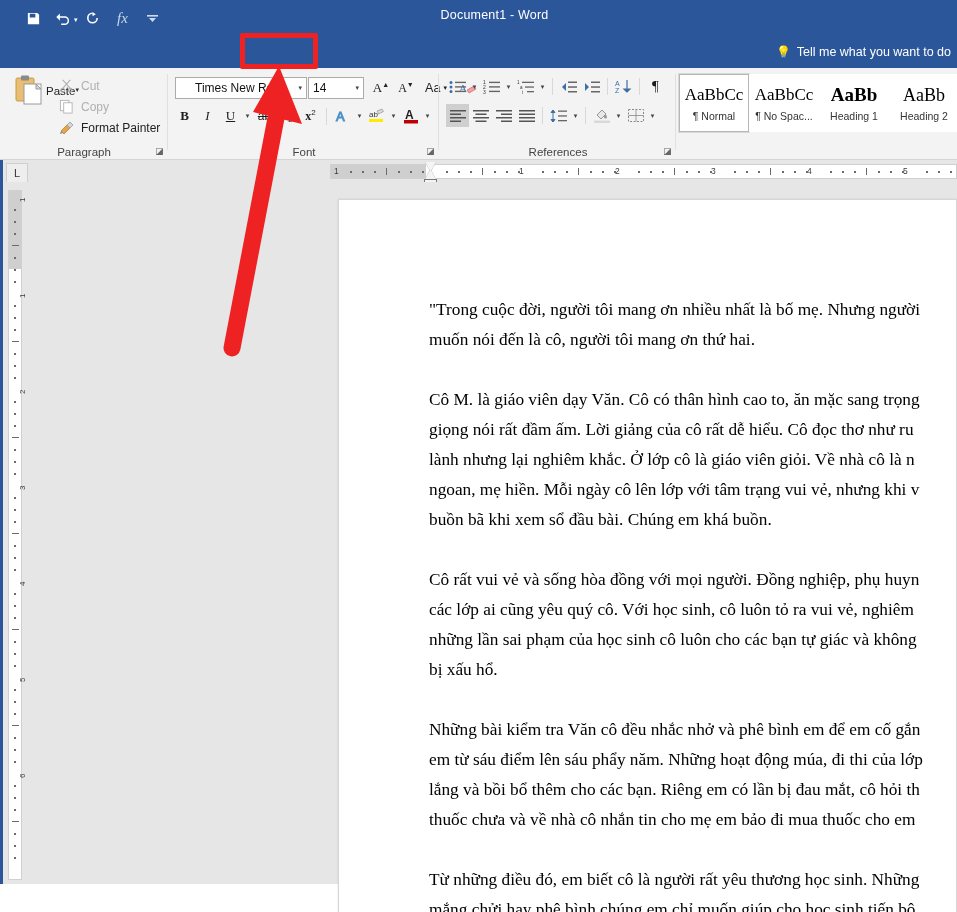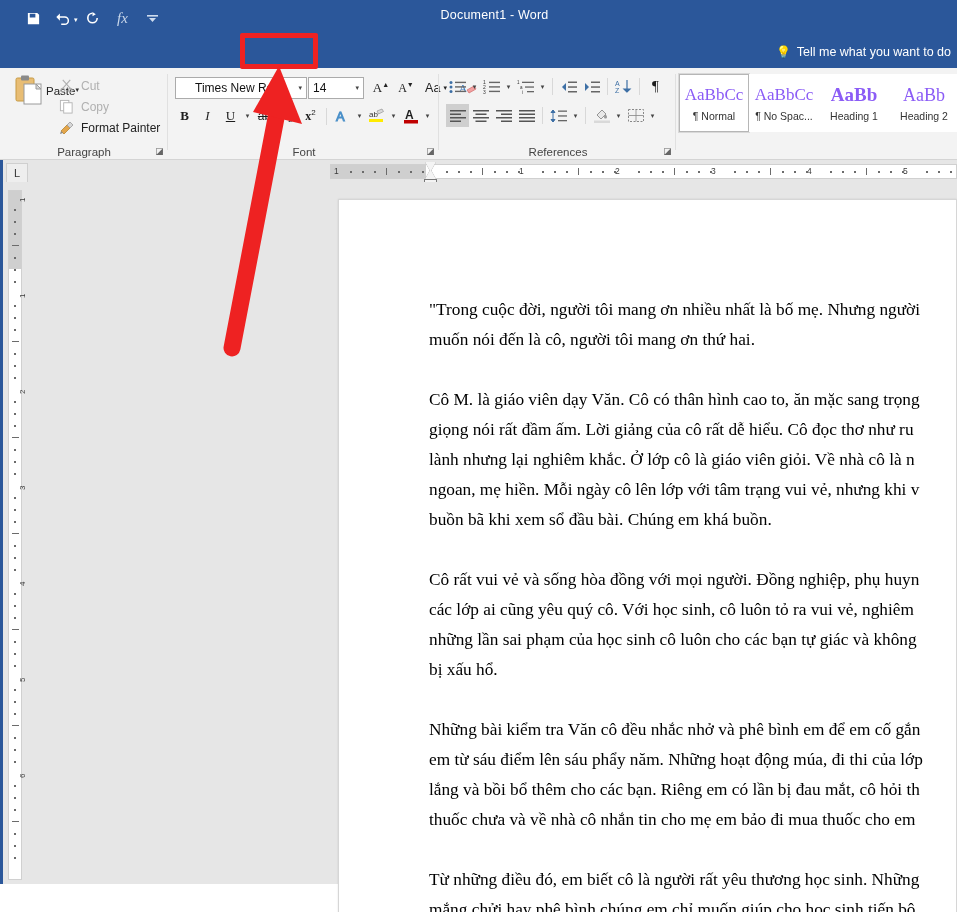--- a/index.html
+++ b/index.html
@@ -115,21 +115,21 @@
 
   
   .styles { left: 677px; width: 280px; }
   .stylegal { position: absolute; left: 2px; top: 6px; display: flex; }
   .stylebox {
     width: 70px; height: 58px; border: 1px solid transparent; background: #fff;
     display: flex; flex-direction: column; align-items: center; justify-content: center;
     font-family: "Liberation Serif", serif; overflow: hidden;
   }
   .stylebox.sel { border: 1px solid #b6b6b6; outline: 1px solid #d9d9d9; }
-  .style-pre { font-size: 17px; color: #8b5cf6; white-space: nowrap; line-height: 22px; }
+  .style-pre { font-size: 17px; color: #000000; white-space: nowrap; line-height: 22px; }
   .style-pre.h1 { font-size: 19px; font-weight: bold; }
   .style-pre.h2 { font-size: 18px; }
   .style-nm {
     font-family: "Liberation Sans", sans-serif; font-size: 10.5px; color: #333;
     white-space: nowrap; margin-top: 4px;
   }
 
   
   .hruler-zone {
     position: absolute; top: 160px; left: 0; width: 957px; height: 22px; background: #e6e6e6;

